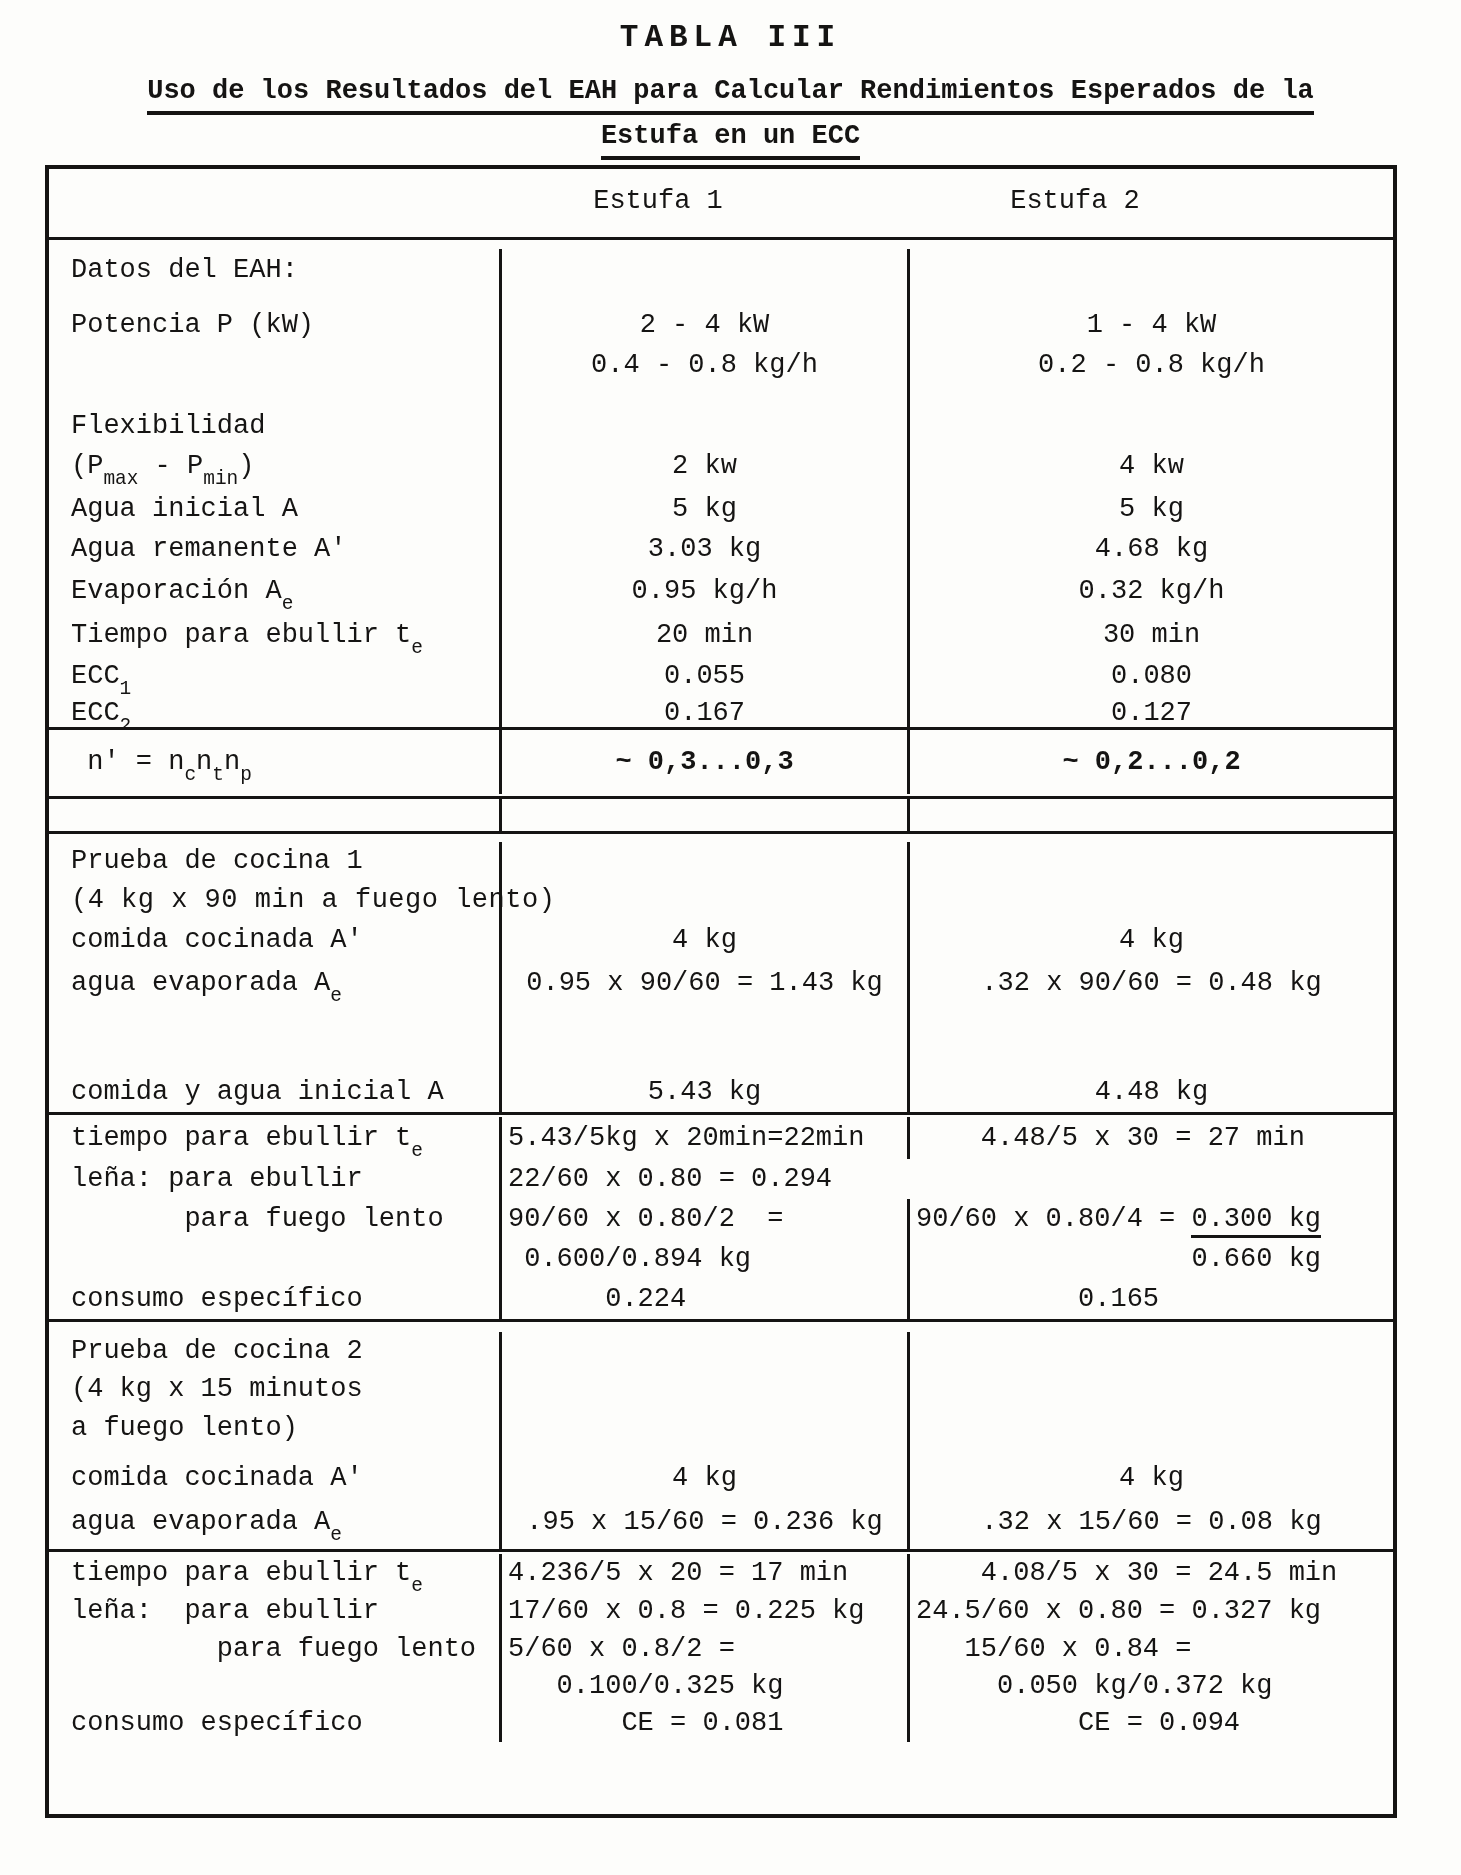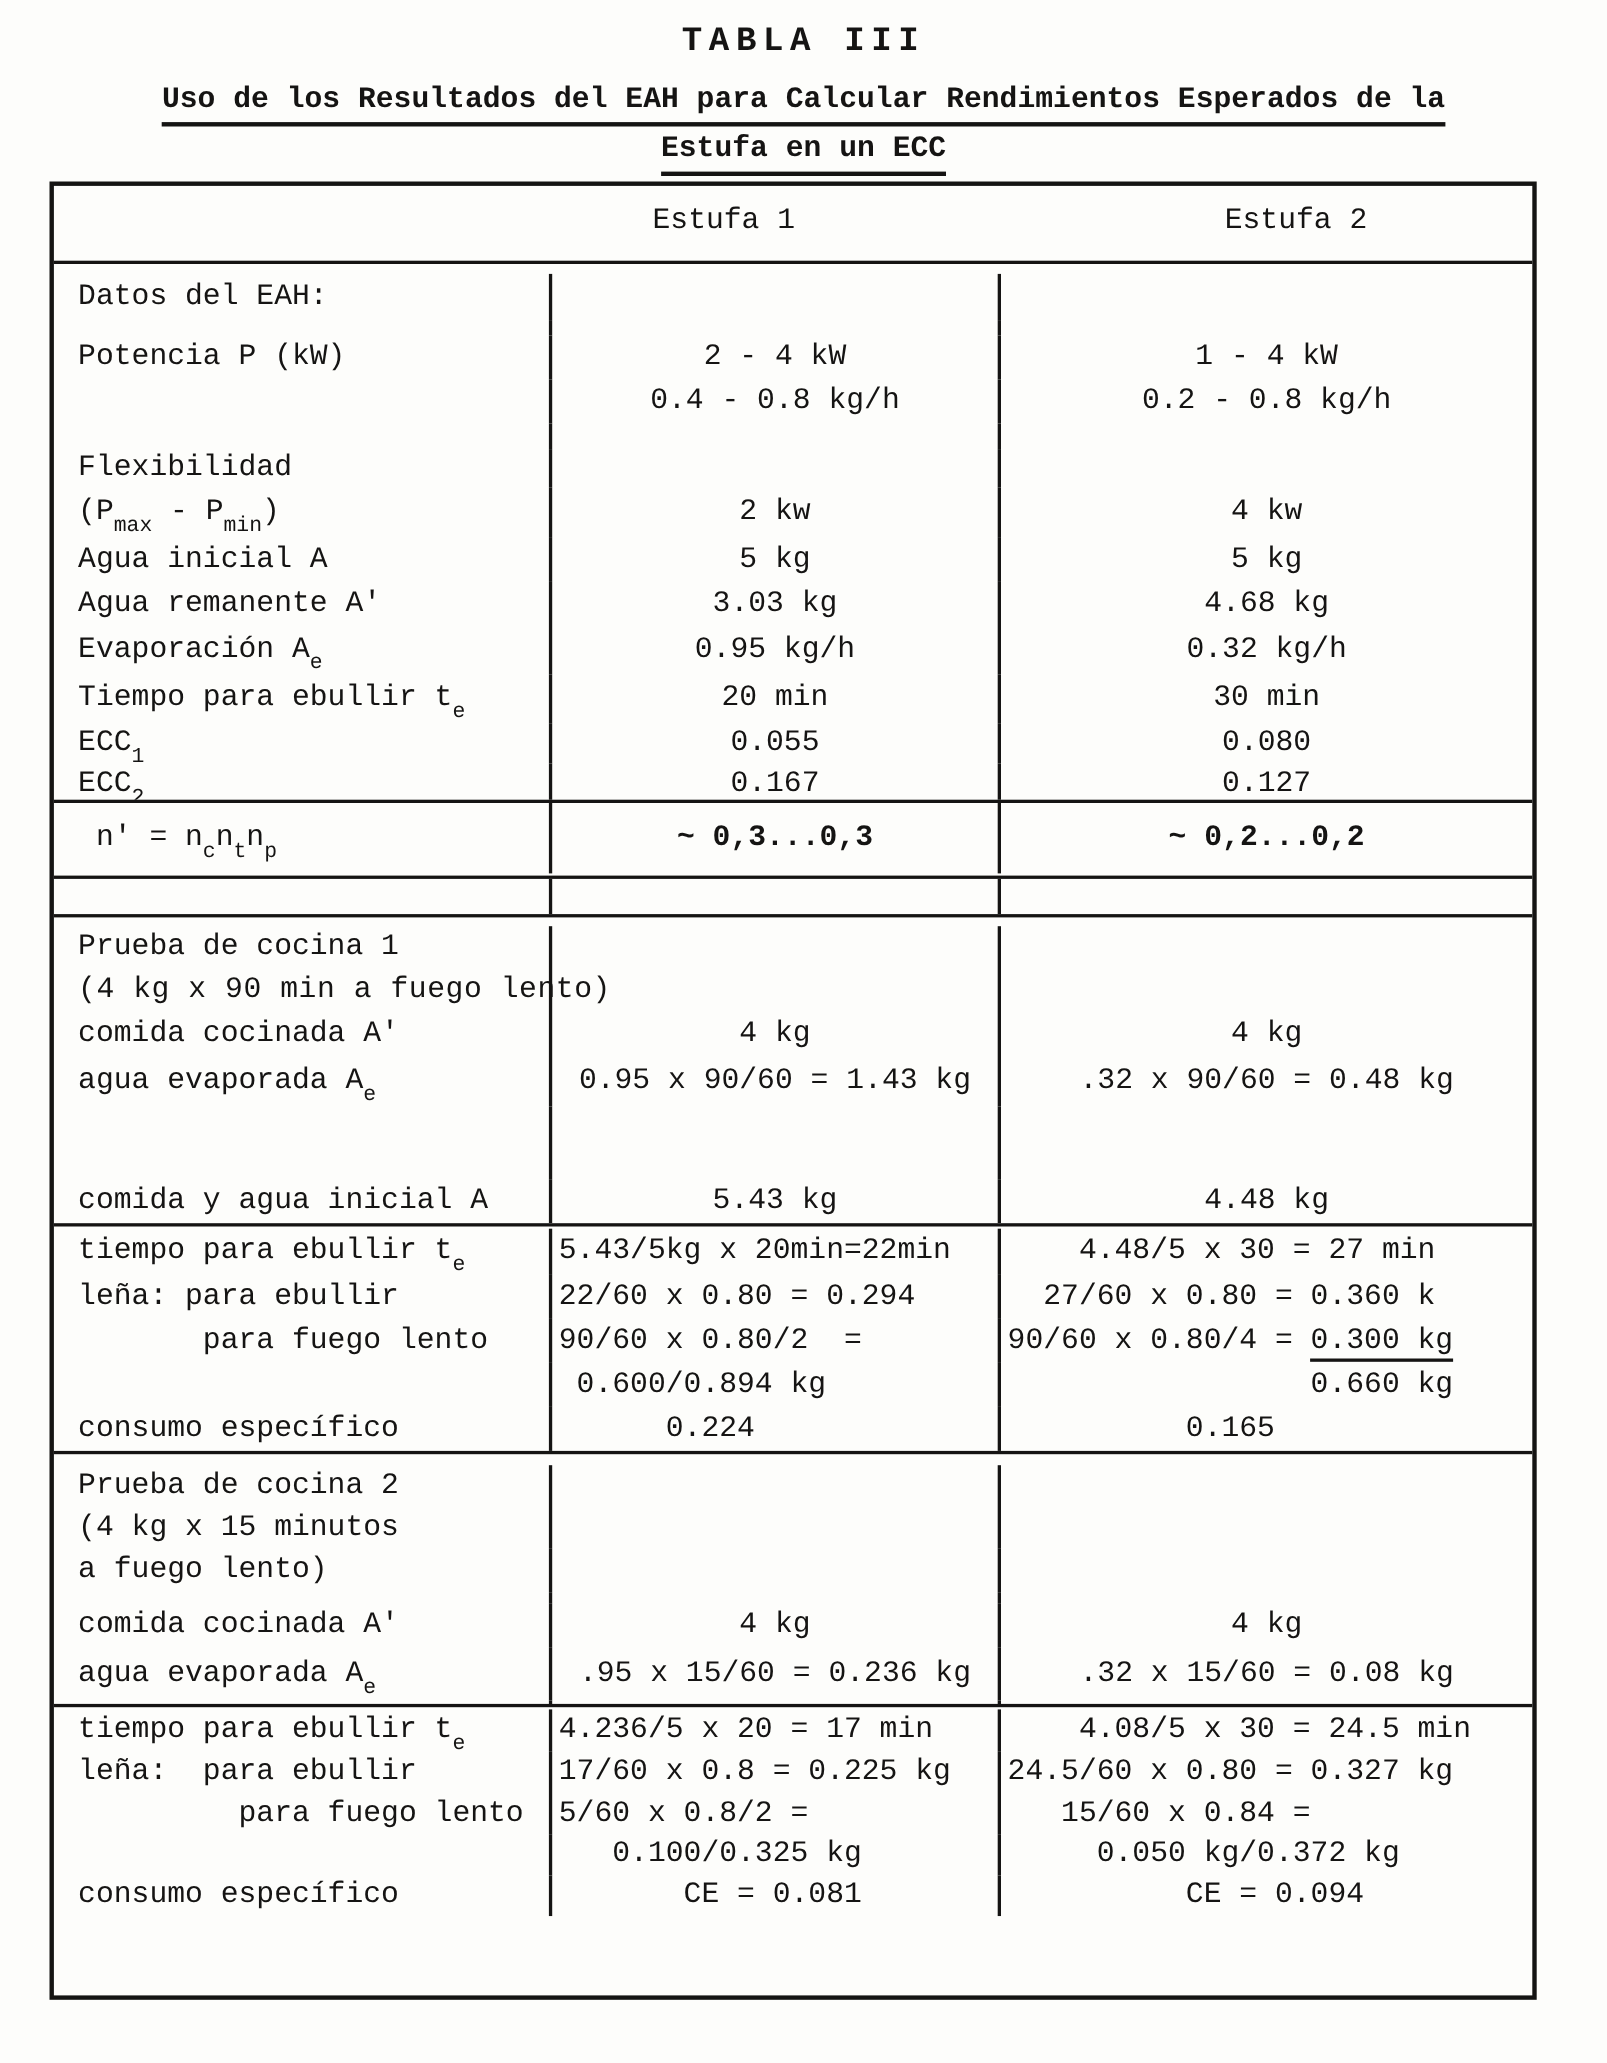--- a/index.html
+++ b/index.html
@@ -28,21 +28,21 @@
 
   
   .dtable{
     position:absolute;left:45px;top:165px;width:1352px;height:1653px;
     border:4px solid var(--ink);box-sizing:border-box;
     font-size:27px;
   }
   .thead{height:68px;display:flex;line-height:64px;}
   .thead .hl{width:450px;}
   .thead .h1{width:408px;text-align:center;padding-right:90px;box-sizing:border-box;}
-  .thead .h2{flex:1;text-align:right;padding-right:150px;box-sizing:border-box;}
+  .thead .h2{flex:1;text-align:center;padding-right:150px;box-sizing:border-box;}
 
   .blk{border-top:3px solid var(--ink);box-sizing:border-box;overflow:hidden;}
   .trow{display:flex;}
   .cell{box-sizing:border-box;}
   .lc{
     width:450px;padding-left:22px;white-space:pre;
     position:relative;z-index:2;overflow:visible;
   }
   .c1{width:408px;border-left:3px solid var(--ink);}
   .c2{flex:1;border-left:3px solid var(--ink);}
@@ -192,21 +192,20 @@
         </div>
         <div class="blk pre" style="height: 207px; padding-top: 2px;">
           <div class="trow" style="height: 42px; line-height: 42px;">
             <div class="cell lc">tiempo para ebullir t<span class="subsc">e</span></div>
             <div class="cell c1">5.43/5kg x 20min=22min</div>
             <div class="cell c2">    4.48/5 x 30 = 27 min</div>
           </div>
           <div class="trow" style="height: 40px; line-height: 40px;">
             <div class="cell lc">leña: para ebullir</div>
             <div class="cell c1">22/60 x 0.80 = 0.294</div>
-            <div class="cell c2">  27/60 x 0.80 = 0.360 k</div>
           </div>
           <div class="trow" style="height: 40px; line-height: 40px;">
             <div class="cell lc">       para fuego lento</div>
             <div class="cell c1">90/60 x 0.80/2  =</div>
             <div class="cell c2">90/60 x 0.80/4 = <span class="uline">0.300 kg</span></div>
           </div>
           <div class="trow" style="height: 40px; line-height: 40px;">
             <div class="cell lc"></div>
             <div class="cell c1"> 0.600/0.894 kg</div>
             <div class="cell c2">                 0.660 kg</div>

